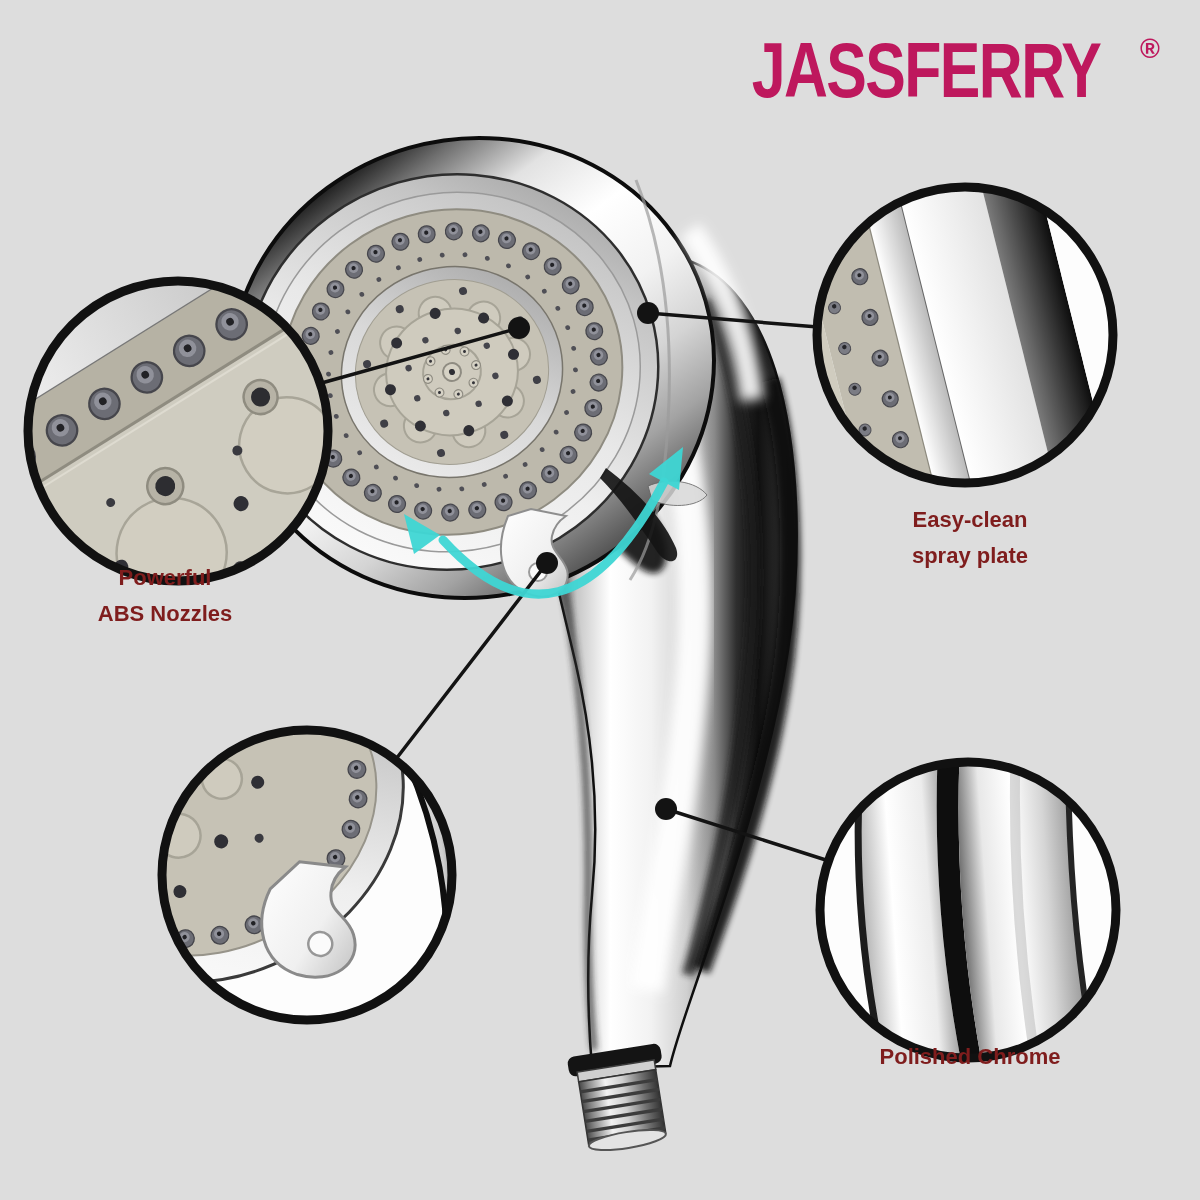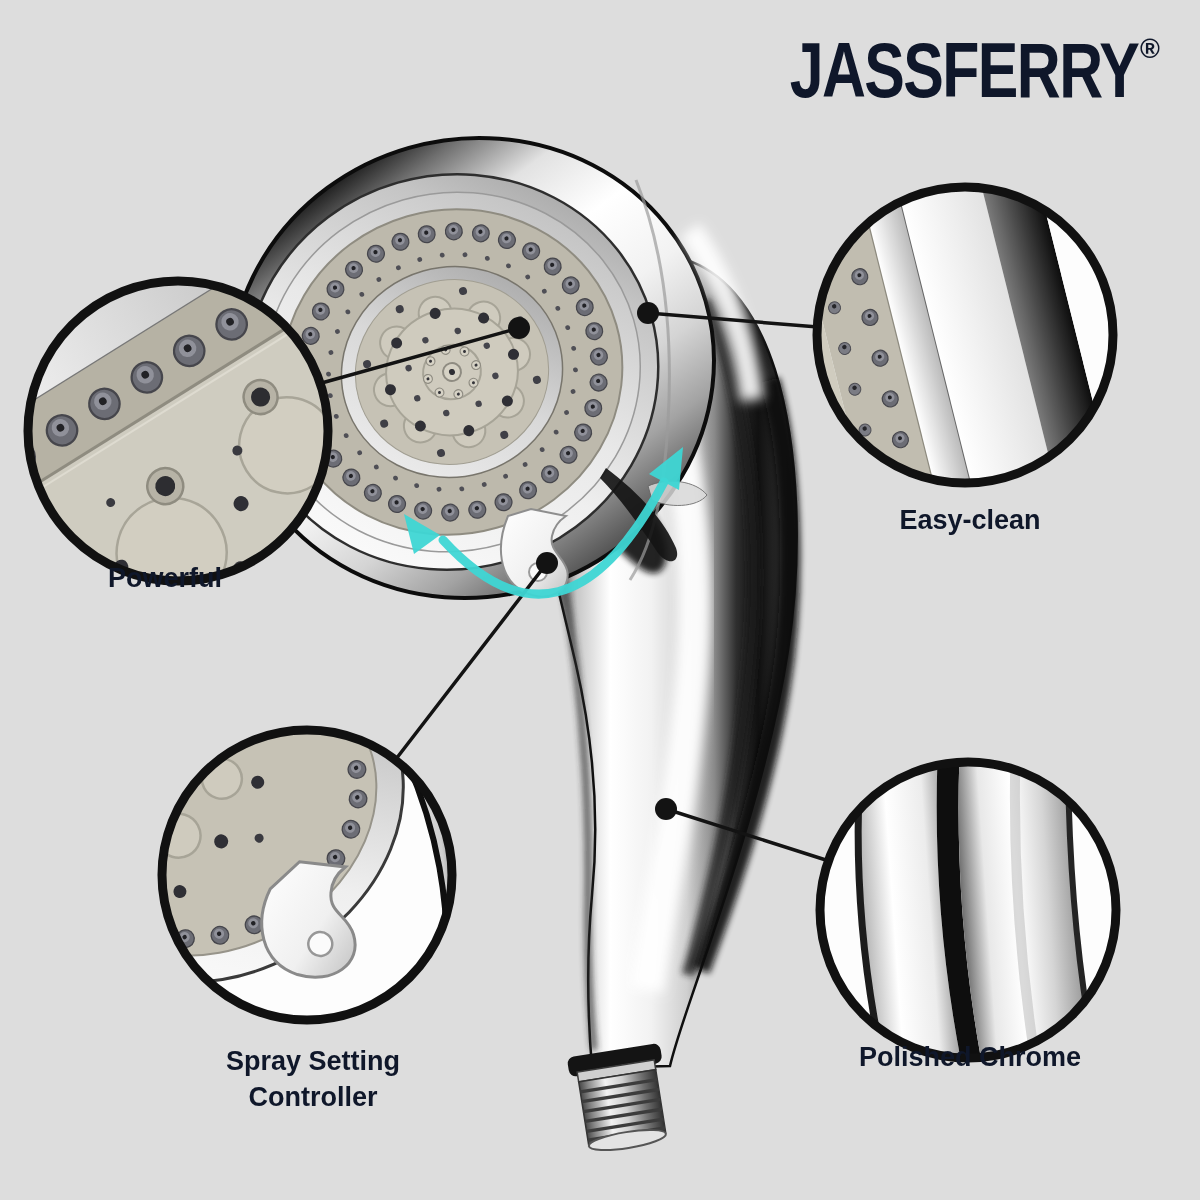--- a/index.html
+++ b/index.html
@@ -4,31 +4,32 @@
 <style>
   html,body{margin:0;padding:0;}
   .stage{
     position:relative;width:1200px;height:1200px;overflow:hidden;
     background:#dddddd;font-family:"Liberation Sans", sans-serif;
     -webkit-user-select:none;user-select:none;
   }
   .stage > svg{position:absolute;left:0;top:0;}
   .brand{
     position:absolute;top:34px;right:40px;display:flex;align-items:flex-start;
-    color:#0f172a;
+    color:#be185d;
+    gap:38px;
   }
   .brand .word{
     font-size:77px;font-weight:bold;letter-spacing:-2px;line-height:0.95;
     display:inline-block;transform:scaleX(0.79);transform-origin:100% 0;
   }
   .brand .reg{
     font-size:27px;font-weight:bold;line-height:1;margin-left:2px;position:relative;top:2px;
   }
   .label{
-    position:absolute;color:#0f172a;font-weight:bold;font-size:27px;line-height:36px;
+    position:absolute;color:#7f1d1d;font-weight:bold;font-size:22px;line-height:36px;
     text-align:center;
   }
   .label span{display:block;white-space:pre;}
   .label-nozzles{left:40px;top:560px;width:250px;}
   .label-spray-plate{left:845px;top:502px;width:250px;}
   .label-controller{left:188px;top:1043px;width:250px;}
   .label-body{left:830px;top:1039px;width:280px;}
 </style>
 </head>
 <body>
@@ -578,24 +579,22 @@
     </g>
   </svg>
 
   <div class="brand">
     <span class="word">JASSFERRY</span>
       <span class="reg">®</span>
   </div>
 
   <div class="label label-nozzles">
     <span>Powerful</span>
+    <span>ABS Nozzles</span>
   </div>
   <div class="label label-spray-plate">
     <span>Easy-clean</span>
-  </div>
-  <div class="label label-controller">
-    <span>Spray Setting</span>
-    <span>Controller</span>
+    <span>spray plate</span>
   </div>
   <div class="label label-body">
     <span>Polished Chrome</span>
   </div>
 </div>
 
 </body></html>

